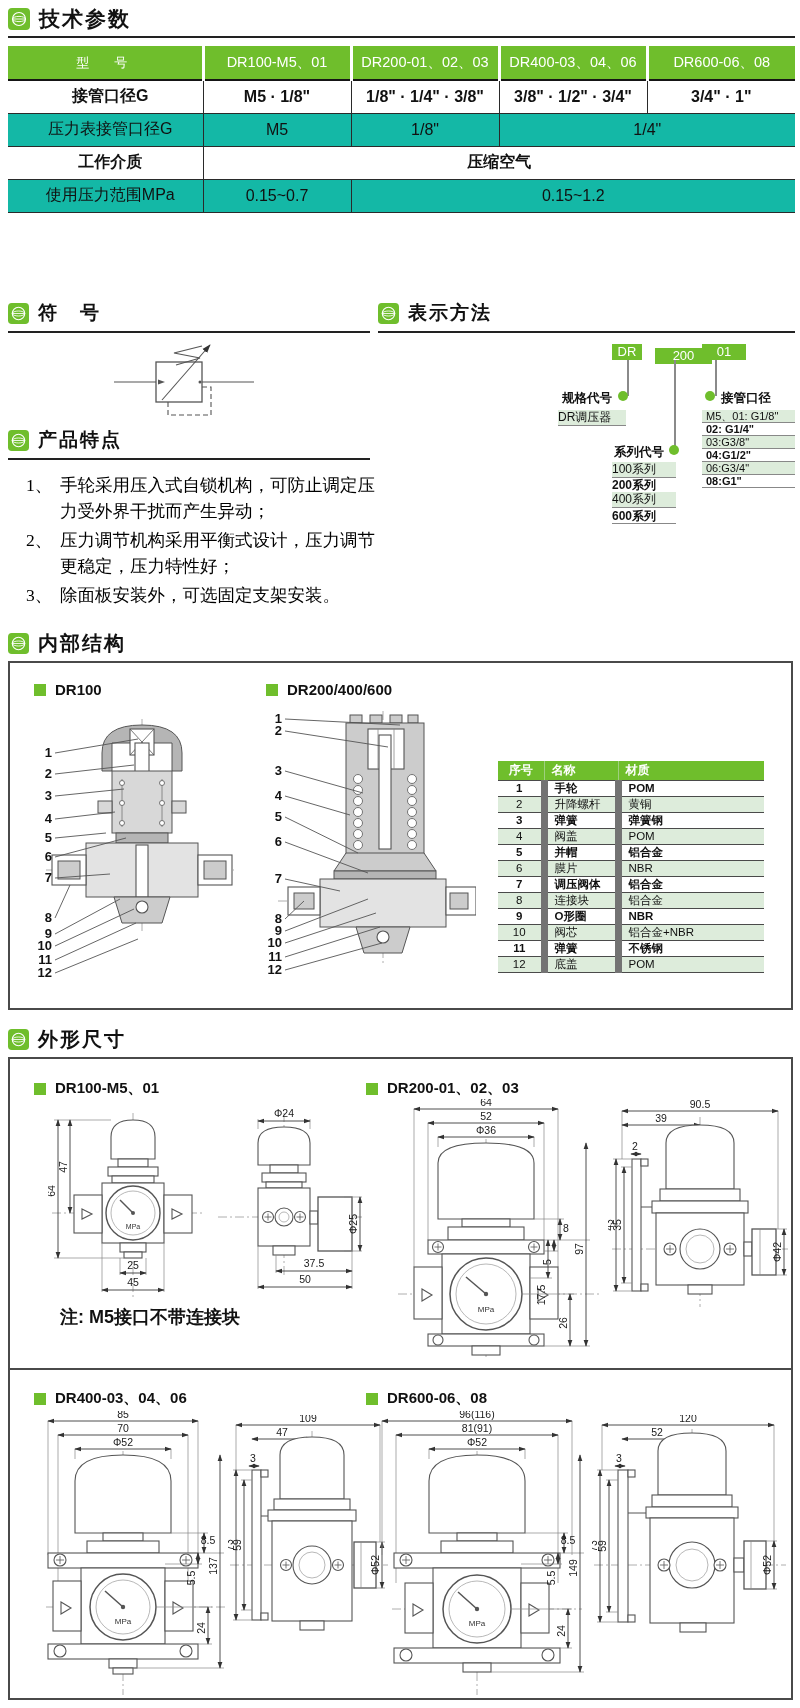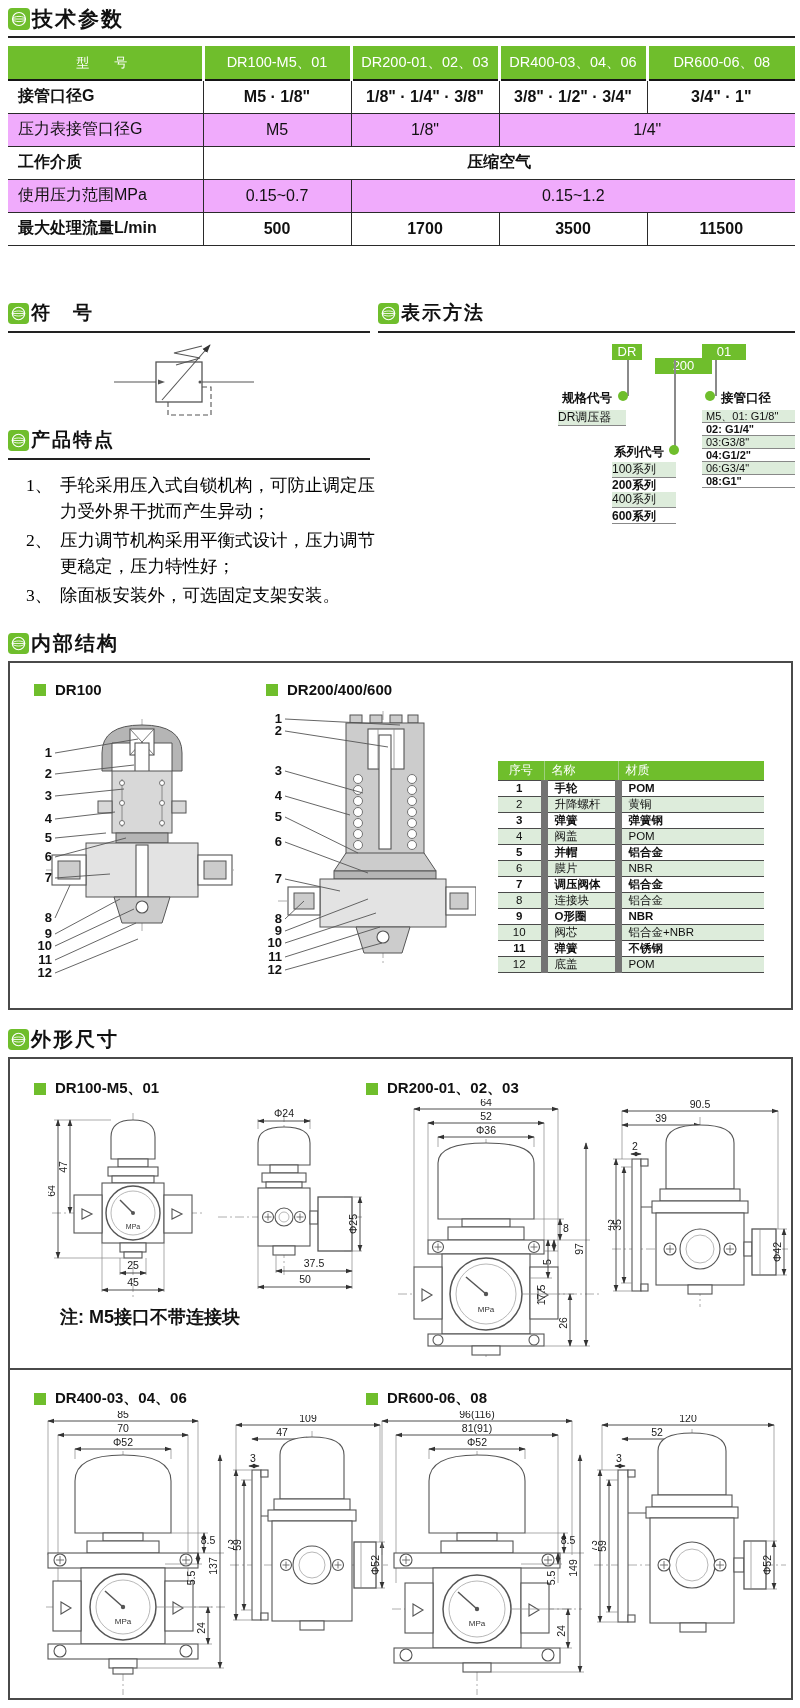--- a/index.html
+++ b/index.html
@@ -1,51 +1,51 @@
 <!DOCTYPE html>
 <html><head>
 <meta charset="utf-8">
 <style>
 *{box-sizing:border-box;margin:0;padding:0}
 body{margin:0;background:#fff;font-family:"Liberation Sans",sans-serif;color:#111}
 .page{position:relative;width:800px;height:1708px;background:#fff;overflow:hidden}
-.sec-head{position:absolute;display:flex;align-items:center;gap:2px}
+.sec-head{position:absolute;display:flex;align-items:center;gap:9px}
 .sec-head .ttl{font-size:21px;font-weight:bold;letter-spacing:2px}
 .rule{position:absolute;height:0;border-top:2.5px solid #222}
 .g-sq{display:inline-block;width:12px;height:12px;background:#6fbe2c;margin-right:9px;flex:0 0 12px}
 .quad-ttl{position:absolute;font-size:15px;font-weight:bold;display:flex;align-items:center}
 .frame{position:absolute;border:2px solid #4a4a4a;background:#fff}
 .hdiv{position:absolute;left:0;width:100%;border-top:2px solid #4a4a4a}
 
 .spec{position:absolute;left:8px;top:46px;border-collapse:collapse;table-layout:fixed}
 .spec th{background:#6fbe2c;color:#fff;font-weight:normal;font-size:14.5px;height:34px;border-left:3px solid #fff;border-bottom:2.5px solid #151515}
 .spec th:first-child{border-left:none;font-size:13px;letter-spacing:6px}
 .spec td{border:1px solid #2a2a2a;text-align:center;font-size:16px;height:33px}
-.spec td.lbl{text-align:left;padding-left:10px}
+.spec td.lbl{text-align:center;padding-left:10px}
 .spec tr.w td{background:#fff;font-weight:bold}
-.spec tr.g td{background:#f0abfc;font-weight:normal}
+.spec tr.g td{background:#14b8a6;font-weight:normal}
 .spec td:first-child{border-left:none}
 .spec td:last-child{border-right:none}
 
 .feat{position:absolute;left:26px;top:472px;width:356px;font-family:"Liberation Serif",serif;font-size:17.5px;line-height:26px;color:#000}
 .feat .fi{display:flex;margin-bottom:3px}
 .feat .fn{flex:0 0 34px}
 
 .desig{position:absolute;left:378px;top:338px;width:418px;height:192px}
 .desig .cbox{position:absolute;background:#6fbe2c;color:#fff;text-align:center;font-size:13px;line-height:16px;height:16px}
 .desig .vline{position:absolute;width:1.5px;background:#8a8a8a}
 .desig .dot{position:absolute;width:10px;height:10px;border-radius:50%;background:#6fbe2c}
 .desig .dlab{position:absolute;font-weight:bold;font-size:12.5px}
 .desig .opt{position:absolute;border-bottom:1.2px solid #888;line-height:14.5px;height:15.5px;width:64px;font-size:12px}
 .desig .popt{position:absolute;border-bottom:1.2px solid #888;width:93px;text-align:left;padding-left:4px;font-size:11px;line-height:12px;height:13px}
 .optg{background:#ddecdb}
 .optw{background:#fff;font-weight:bold}
 
 .parts{position:absolute;border-collapse:collapse;table-layout:fixed}
-.parts th{background:#6fbe2c;color:#fff;font-size:12px;font-weight:normal;height:19px;text-align:left;padding-left:7px;border-left:1px solid #9fd07f}
+.parts th{background:#6fbe2c;color:#fff;font-size:12px;font-weight:bold;height:19px;text-align:left;padding-left:7px;border-left:1px solid #9fd07f}
 .parts th:first-child{text-align:center;padding-left:0;border-left:none}
 .parts td{font-size:11.5px;height:16px;border-top:1.3px solid #4a4a4a;padding-left:7px;background:#fff}
 .parts td:first-child{text-align:center;padding-left:0}
 .parts td+td{border-left:7px solid #737373}
 .parts tr.pg td{background:#ddecdb}
 .parts tr.pw td{font-weight:bold}
 .parts tr:last-child td{border-bottom:1.3px solid #4a4a4a}
 .note{position:absolute;font-size:18px;font-weight:bold}
 
 .oln{fill:#fff;stroke:#555;stroke-width:1.1}
@@ -121,27 +121,20 @@
     </tr>
     <tr class="w">
       <td class="lbl">工作介质</td>
       <td colspan="4">压缩空气</td>
     </tr>
     <tr class="g">
       <td class="lbl">使用压力范围MPa</td>
       <td>0.15~0.7</td>
       <td colspan="3">0.15~1.2</td>
     </tr>
-    <tr class="w">
-      <td class="lbl">最大处理流量L/min</td>
-      <td>500</td>
-      <td>1700</td>
-      <td>3500</td>
-      <td>11500</td>
-    </tr>
   </tbody>
     </table>
 
   <div class="sec-head" style="left:8px;top:300px">
     <svg width="21" height="21" viewBox="0 0 22 22">
         <rect width="22" height="22" rx="4" fill="#6fbe2c"></rect>
         <circle cx="11" cy="11" r="6.5" fill="none" stroke="#fff" stroke-width="1.2"></circle>
         <ellipse cx="11" cy="11" rx="6.5" ry="2.6" fill="none" stroke="#fff" stroke-width="0.9"></ellipse>
         <line x1="4.5" y1="11" x2="17.5" y2="11" stroke="#fff" stroke-width="0.9"></line>
       </svg>
@@ -166,21 +159,21 @@
     <line x1="94" y1="44" x2="146" y2="44" stroke="#555" stroke-width="1.2"></line>
     <polygon points="50,41.5 57,44 50,46.5" fill="#555"></polygon>
     <circle cx="92" cy="44" r="1.5" fill="#555"></circle>
     <line x1="54" y1="62" x2="102" y2="7" stroke="#555" stroke-width="1.1" marker-end="url(#arr)"></line>
     <polyline points="68,27 92,20 66,15 94,8" fill="none" stroke="#555" stroke-width="1.1"></polyline>
     <polyline points="60,64 60,77 103,77 103,49 94,49" fill="none" stroke="#555" stroke-width="1.1" stroke-dasharray="5 3"></polyline>
   </svg>
 
   <div class="desig">
     <div class="cbox" style="left:234px;top:6px;width:30px">DR</div>
-    <div class="cbox" style="left:277px;top:20px;width:57px">200</div>
+    <div class="cbox" style="left:277px;top:10px;width:57px">200</div>
     <div class="cbox" style="left:324px;top:6px;width:44px">01</div>
     <div class="vline" style="left:249px;top:22px;height:36px"></div>
     <div class="vline" style="left:296px;top:22px;height:90px"></div>
     <div class="vline" style="left:337px;top:22px;height:36px"></div>
     <div class="dot" style="left:240px;top:53px"></div>
     <div class="dot" style="left:291px;top:107px"></div>
     <div class="dot" style="left:327px;top:53px"></div>
     <div class="dlab" style="left:150px;top:52px;width:84px;text-align:right">规格代号</div>
     <div class="opt optg" style="left:180px;top:72px;width:68px">DR调压器</div>
     <div class="dlab" style="left:202px;top:106px;width:84px;text-align:right">系列代号</div>

